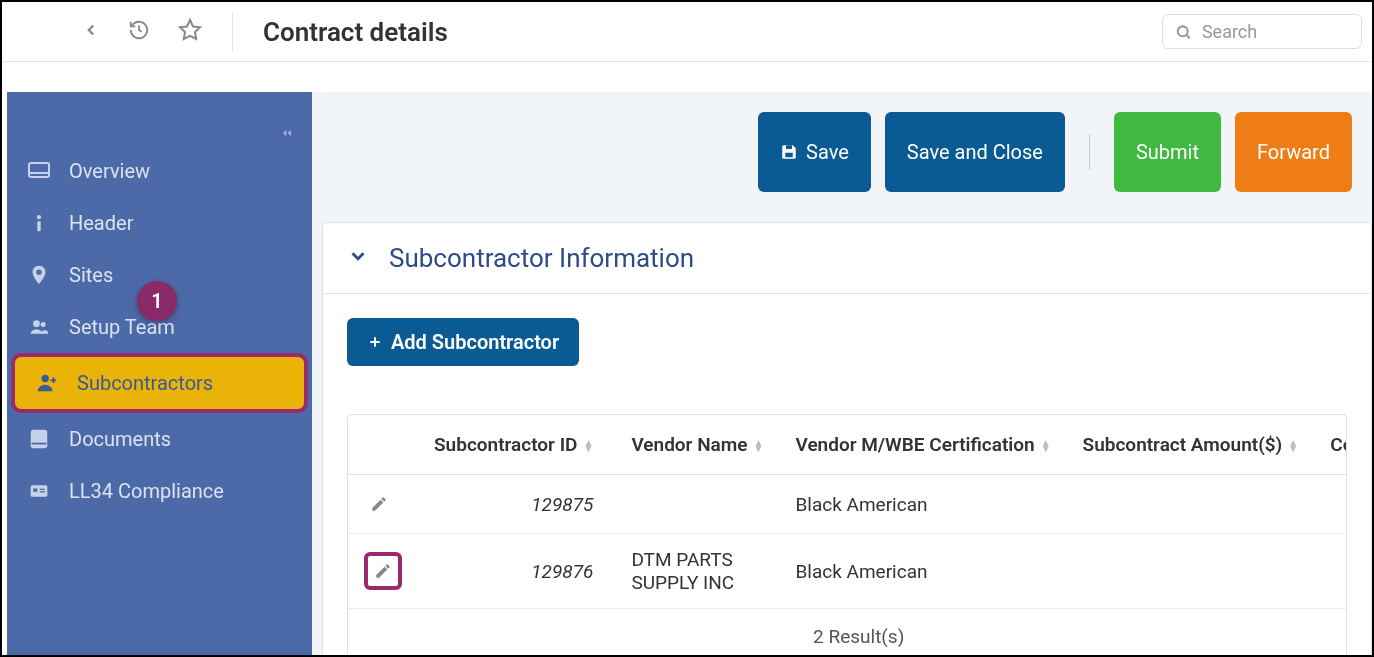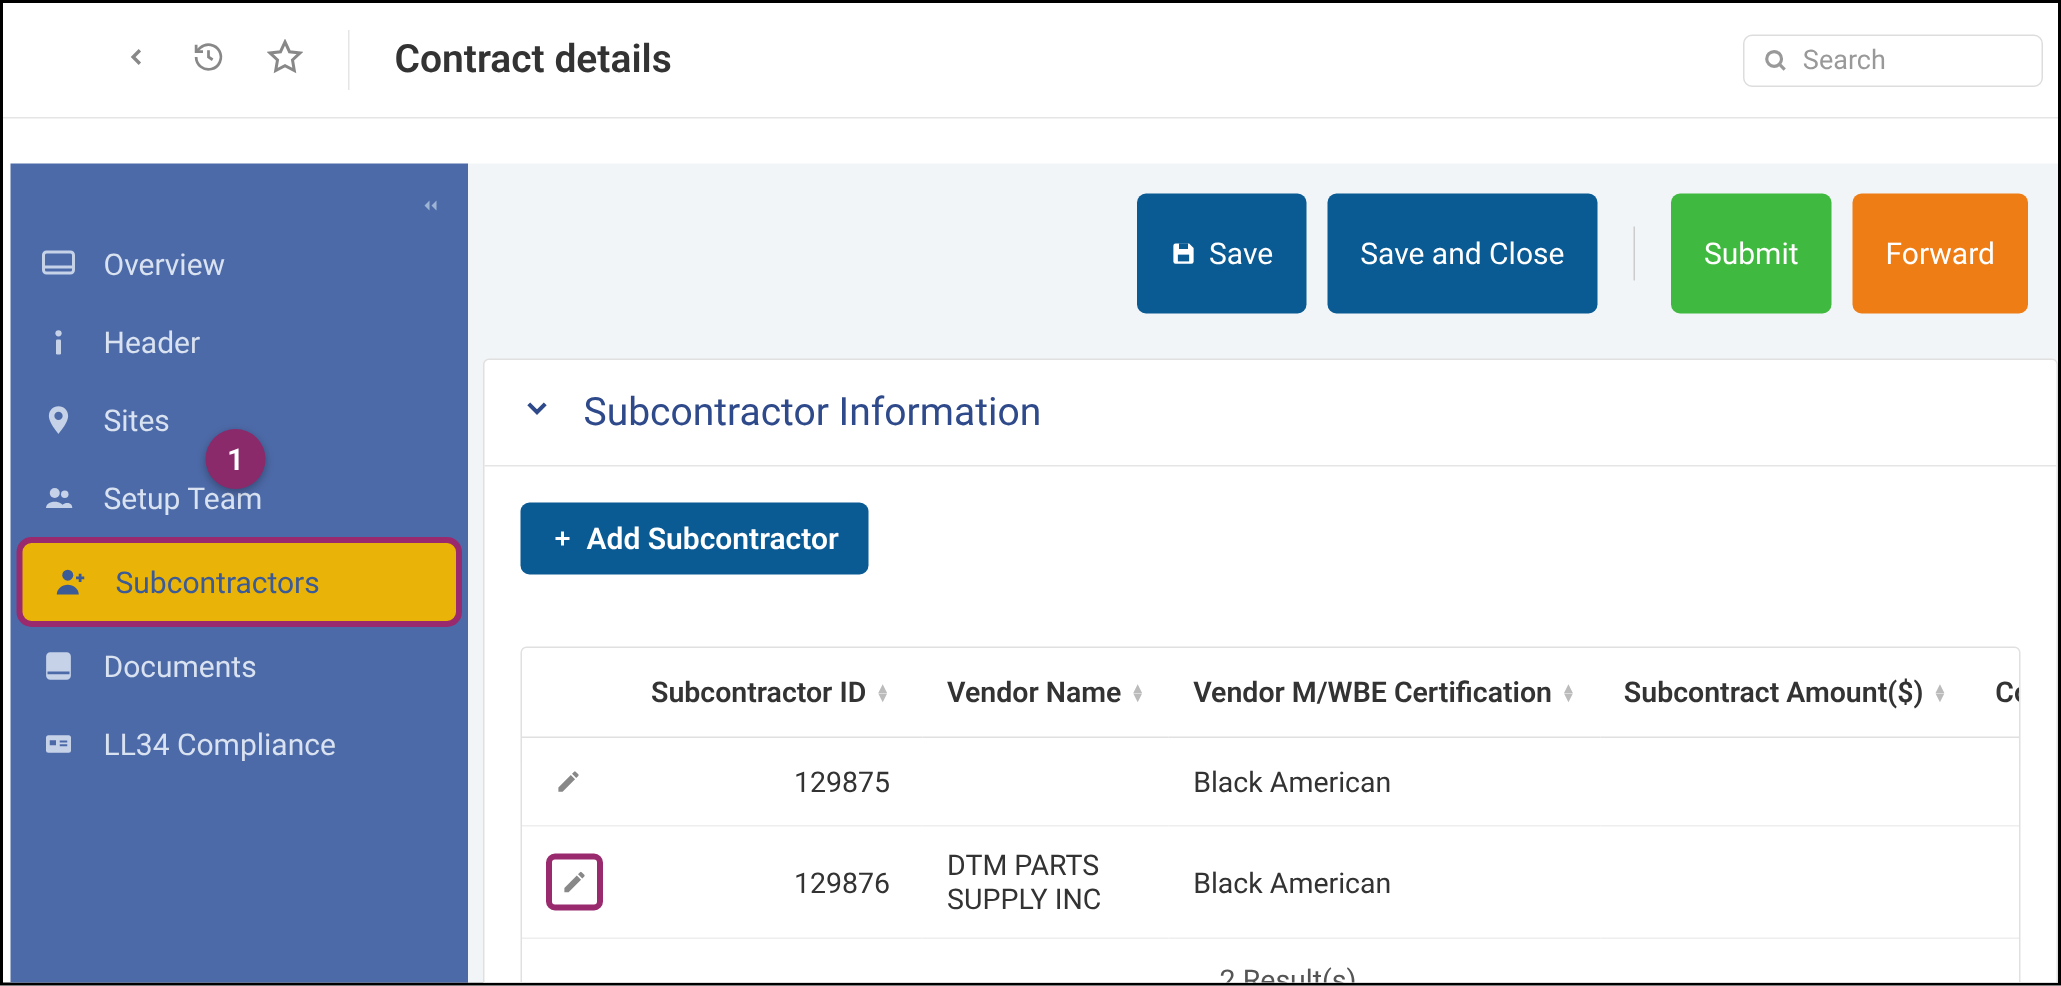--- a/index.html
+++ b/index.html
@@ -1,32 +1,32 @@
 <!DOCTYPE html>
 <html><head>
 <meta charset="utf-8">
 <style>
   * { box-sizing: border-box; margin: 0; padding: 0; font-family: -apple-system, "Segoe UI", Roboto, "Helvetica Neue", Arial, sans-serif; }
   body { background: #fff; border: 2px solid #000; width: 1374px; height: 657px; overflow: hidden; position: relative; }
   
   
-  .topbar { height: 77px; display: flex; align-items: center; border-bottom: 1px solid #e5e5e5; padding: 0 10px; }
+  .topbar { height: 60px; display: flex; align-items: center; border-bottom: 1px solid #e5e5e5; padding: 0 10px; }
   .topbar .nav-icons { display: flex; align-items: center; gap: 28px; padding-left: 70px; }
   .topbar .nav-icons .icon-btn { color: #888; cursor: pointer; }
   .topbar .divider { width: 1px; height: 40px; background: #e5e5e5; margin: 0 30px; }
   .topbar .title { font-size: 26px; font-weight: 600; color: #333; }
   .topbar .search-wrap { margin-left: auto; display: flex; align-items: center; border: 1px solid #ddd; border-radius: 6px; padding: 6px 12px; width: 200px; color: #888; }
   .topbar .search-wrap svg { margin-right: 10px; }
   .topbar .search-wrap input { border: none; outline: none; font-size: 18px; color: #333; width: 100%; background: transparent; }
   .topbar .search-wrap input::placeholder { color: #999; }
 
   .body-wrap { display: flex; height: calc(100% - 60px); }
   
   
-  .sidebar { width: 305px; background: #4d6aa8; color: #d9e2f0; padding-top: 20px; position: relative; flex-shrink: 0; margin-left:5px; margin-top:30px; height: calc(100% - 30px);}
+  .sidebar { width: 305px; background: #4d6aa8; color: #d9e2f0; padding-top: 32px; position: relative; flex-shrink: 0; margin-left:5px; margin-top:30px; height: calc(100% - 30px);}
   .sidebar .collapse { text-align: right; padding-right: 15px; color: #9eb4d5; font-size: 18px; cursor: pointer; }
   .sidebar .nav-item { display: flex; align-items: center; gap: 18px; padding: 14px 20px; font-size: 20px; cursor: pointer; position: relative; }
   .sidebar .nav-item .nav-icon { width: 24px; display: flex; justify-content: center; color: #c5d2e8;}
   .sidebar .nav-item.active { background: #eab308; color: #3a5a98; border-radius: 6px; margin: 0 4px; }
   .sidebar .nav-item.active .nav-icon { color: #3a5a98; }
   .sidebar .nav-item.highlight-1 { border: 4px solid #9a2a6e; border-radius: 10px; }
 
   
   .badge { position: absolute; width: 40px; height: 40px; background: #8a2a6a; border-radius: 50%; color: #fff; display: flex; align-items: center; justify-content: center; font-size: 20px; font-weight: 600; z-index: 10; box-shadow: 0 2px 6px rgba(0,0,0,.3); }
 
@@ -45,21 +45,21 @@
   .panel-header .chev { color: #2f4a8a; cursor: pointer; }
   .panel-body { padding: 24px; }
 
   .add-btn { background: #0a5a94; color: #fff; border: none; border-radius: 6px; padding: 12px 20px; font-size: 20px; font-weight: 600; display: inline-flex; align-items: center; gap: 8px; cursor: pointer; }
 
   .table-wrap { border: 1px solid #e0e0e0; border-radius: 4px; margin-top: 24px; overflow: hidden; }
   table { width: 100%; border-collapse: collapse; }
   thead th { text-align: left; padding: 18px 16px; font-size: 19px; font-weight: 600; color: #333; border-bottom: 1px solid #e0e0e0; white-space: nowrap; }
   thead th .sort { display: inline-flex; flex-direction: column; vertical-align: middle; margin-left: 6px; color: #bbb; line-height: 6px; font-size: 10px;}
   tbody td { padding: 14px 16px; font-size: 19px; color: #333; border-bottom: 1px solid #eee; vertical-align: middle; }
-  tbody td.id-col { text-align: right; padding-right: 22px;}
+  tbody td.id-col { text-align: right; padding-right: 22px; font-style: italic;}
   .edit-btn { color: #888; cursor: pointer; display:inline-flex; padding:6px; border-radius:6px;}
   .edit-btn.highlight-2 { border: 4px solid #9a2a6e; }
   .results-row td { padding: 16px 20px; color: #555; font-size: 19px; text-align: center; }
   
   .col-edit { width: 60px; }
   .col-id { width: 220px; }
   .col-name { width: 170px; }
   .col-cert { width: 300px; }
   .col-amt { width: 250px; }
 </style>

